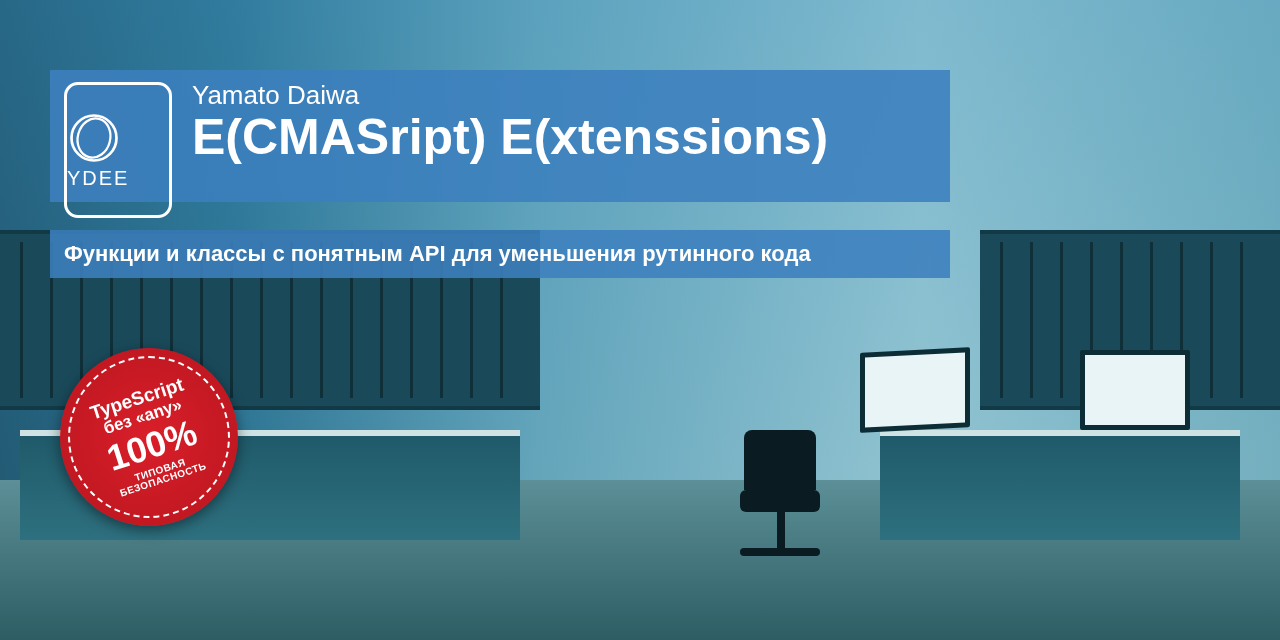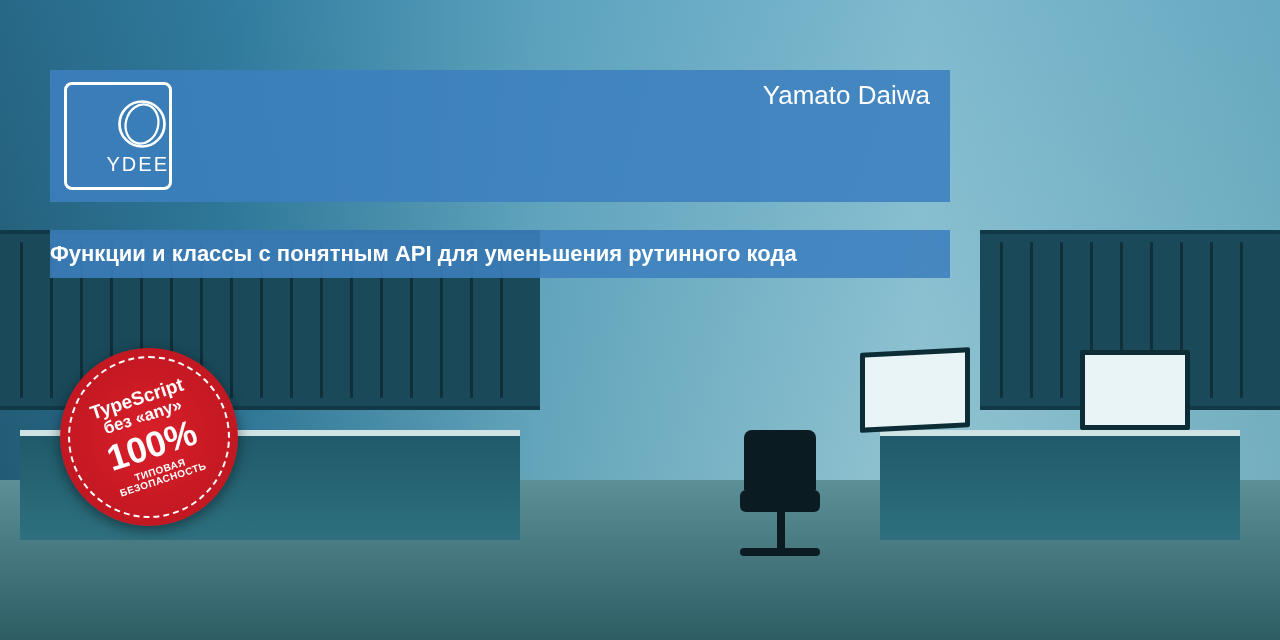--- a/index.html
+++ b/index.html
@@ -56,34 +56,34 @@
     position: absolute; left: 20px; top: 118px; width: 80px; height: 8px; background: #0a1c22; border-radius: 4px;
   }
 
   
   .panel {
     position: absolute; left: 50px;
     background: rgba(60, 128, 190, 0.88);
     color: #fff;
   }
   .panel.header { top: 70px;  width: 900px; height: 132px; }
-  .panel.tag    { top: 230px; width: 900px; height: 48px; display: flex; align-items: center; padding-left: 0; }
+  .panel.tag    { top: 230px; width: 900px; height: 48px; display: flex; align-items: center; padding-left: 14px; }
 
   .logo-box {
-    position: absolute; left: 14px; top: 12px; width: 108px; height: 108px;
-    border: 3px solid #fff; border-radius: 8px;
-    display: flex; flex-direction: column; align-items: flex-end; justify-content: center;
+    position: absolute; left: 14px; top: 12px; width: 108px; height: 136px;
+    border: 3px solid #fff; border-radius: 14px;
+    display: flex; flex-direction: column; align-items: flex-start; justify-content: center;
   }
   .logo-box svg { width: 54px; height: 54px; }
   .logo-box .label {
     color: #fff; font-size: 20px; letter-spacing: 2px; margin-top: 2px; font-weight: 500;
   }
 
   .header-texts { position: absolute; left: 142px; top: 10px; right: 20px; }
-  .brand  { font-size: 26px; font-weight: 400; color: #fff; text-align: right; }
+  .brand  { font-size: 26px; font-weight: 400; color: #fff; }
   .title  { font-size: 50px; font-weight: 700; color: #fff; line-height: 1.05; }
   .cmd    { font-family: "Consolas", monospace; font-size: 18px; color: #e8f2fb; margin-top: 6px; letter-spacing: 0.5px; }
 
   .tag .tagline { font-size: 22px; font-weight: 700; color: #fff; }
 
   
   .badge {
     position: absolute; left: 60px; top: 348px; width: 178px; height: 178px;
     border-radius: 50%;
     background: radial-gradient(circle at 50% 50%, #d91f2a 0%, #b8151e 100%);
@@ -155,20 +155,21 @@
 <div class="panel header">
   <div class="logo-box">
     <svg viewBox="0 0 60 60">
       <ellipse cx="30" cy="30" rx="25" ry="25" fill="none" stroke="#fff" stroke-width="3"></ellipse>
       <ellipse cx="30" cy="30" rx="18" ry="22" fill="none" stroke="#fff" stroke-width="2.5" transform="rotate(15 30 30)"></ellipse>
     </svg>
     <div class="label">YDEE</div>
   </div>
   <div class="header-texts">
     <div class="brand">Yamato Daiwa</div>
+    <div class="title">E(CMASript) E(xtenssions)</div>
   </div>
 </div>
 
 <div class="panel tag">
   <div class="tagline">Функции и классы с понятным API для уменьшения рутинного кода</div>
 </div>
 
 <div class="badge">
   <div class="badge-inner">
     <div class="l1">TypeScript</div>

